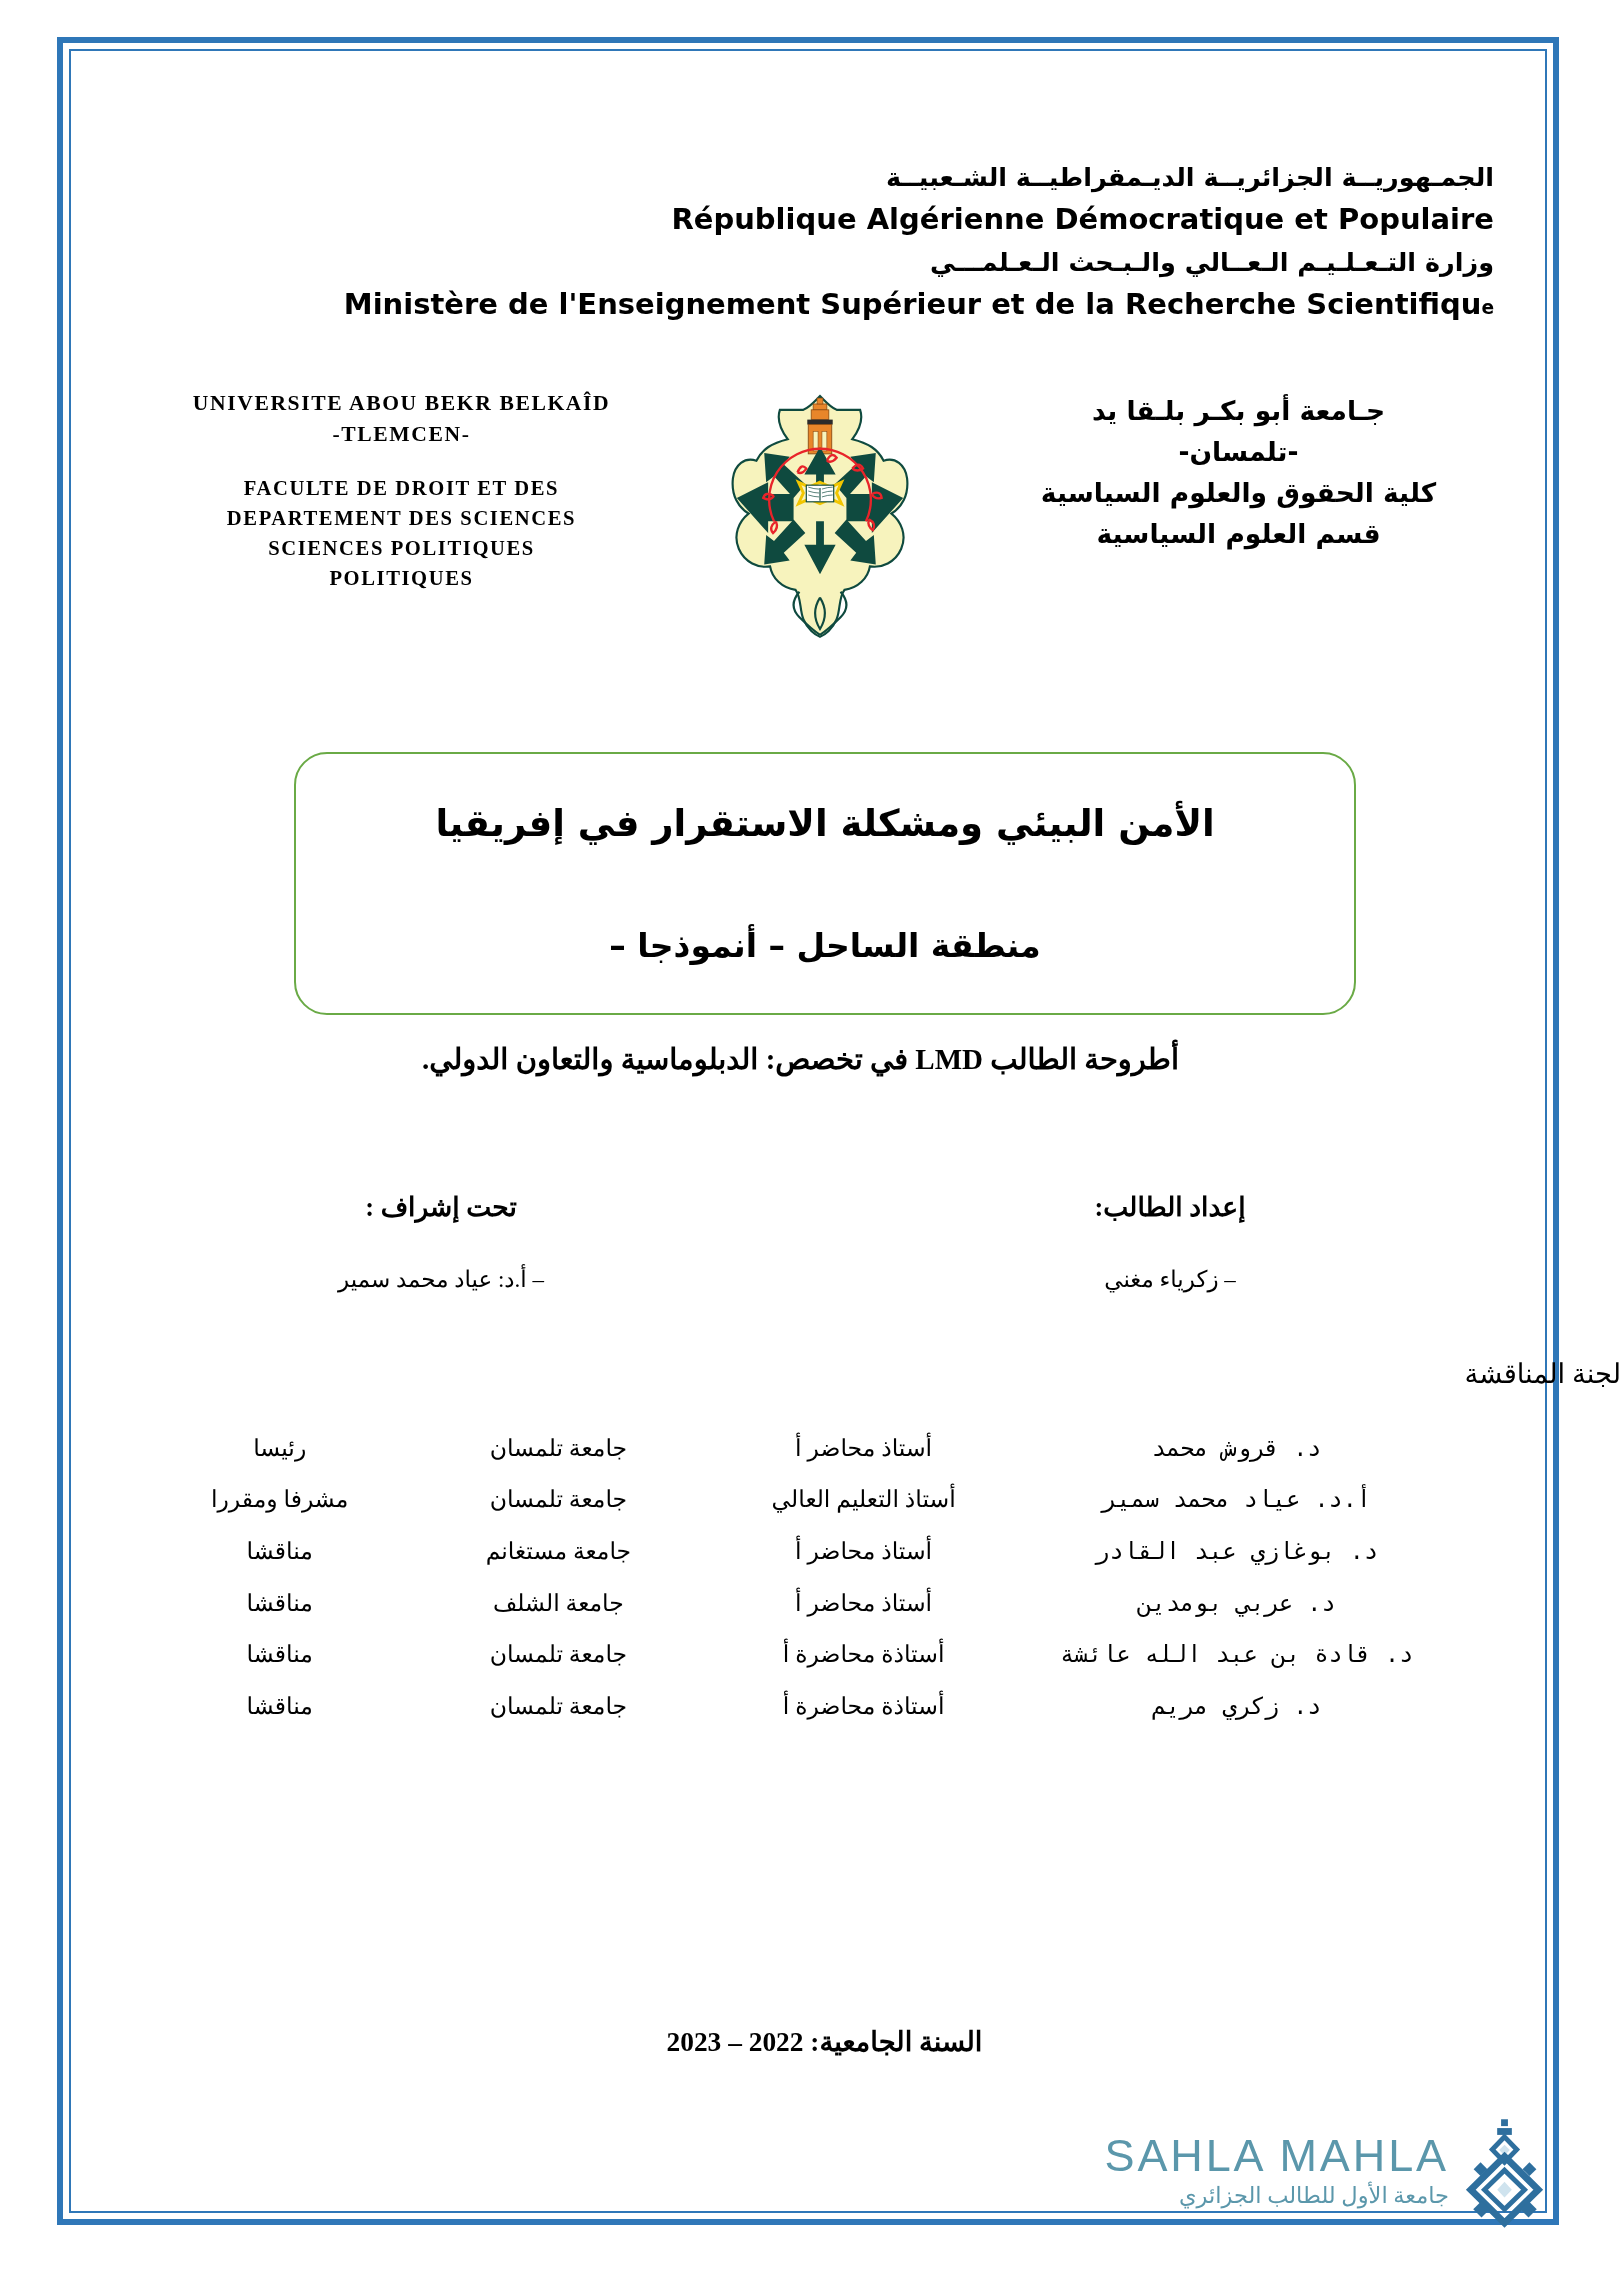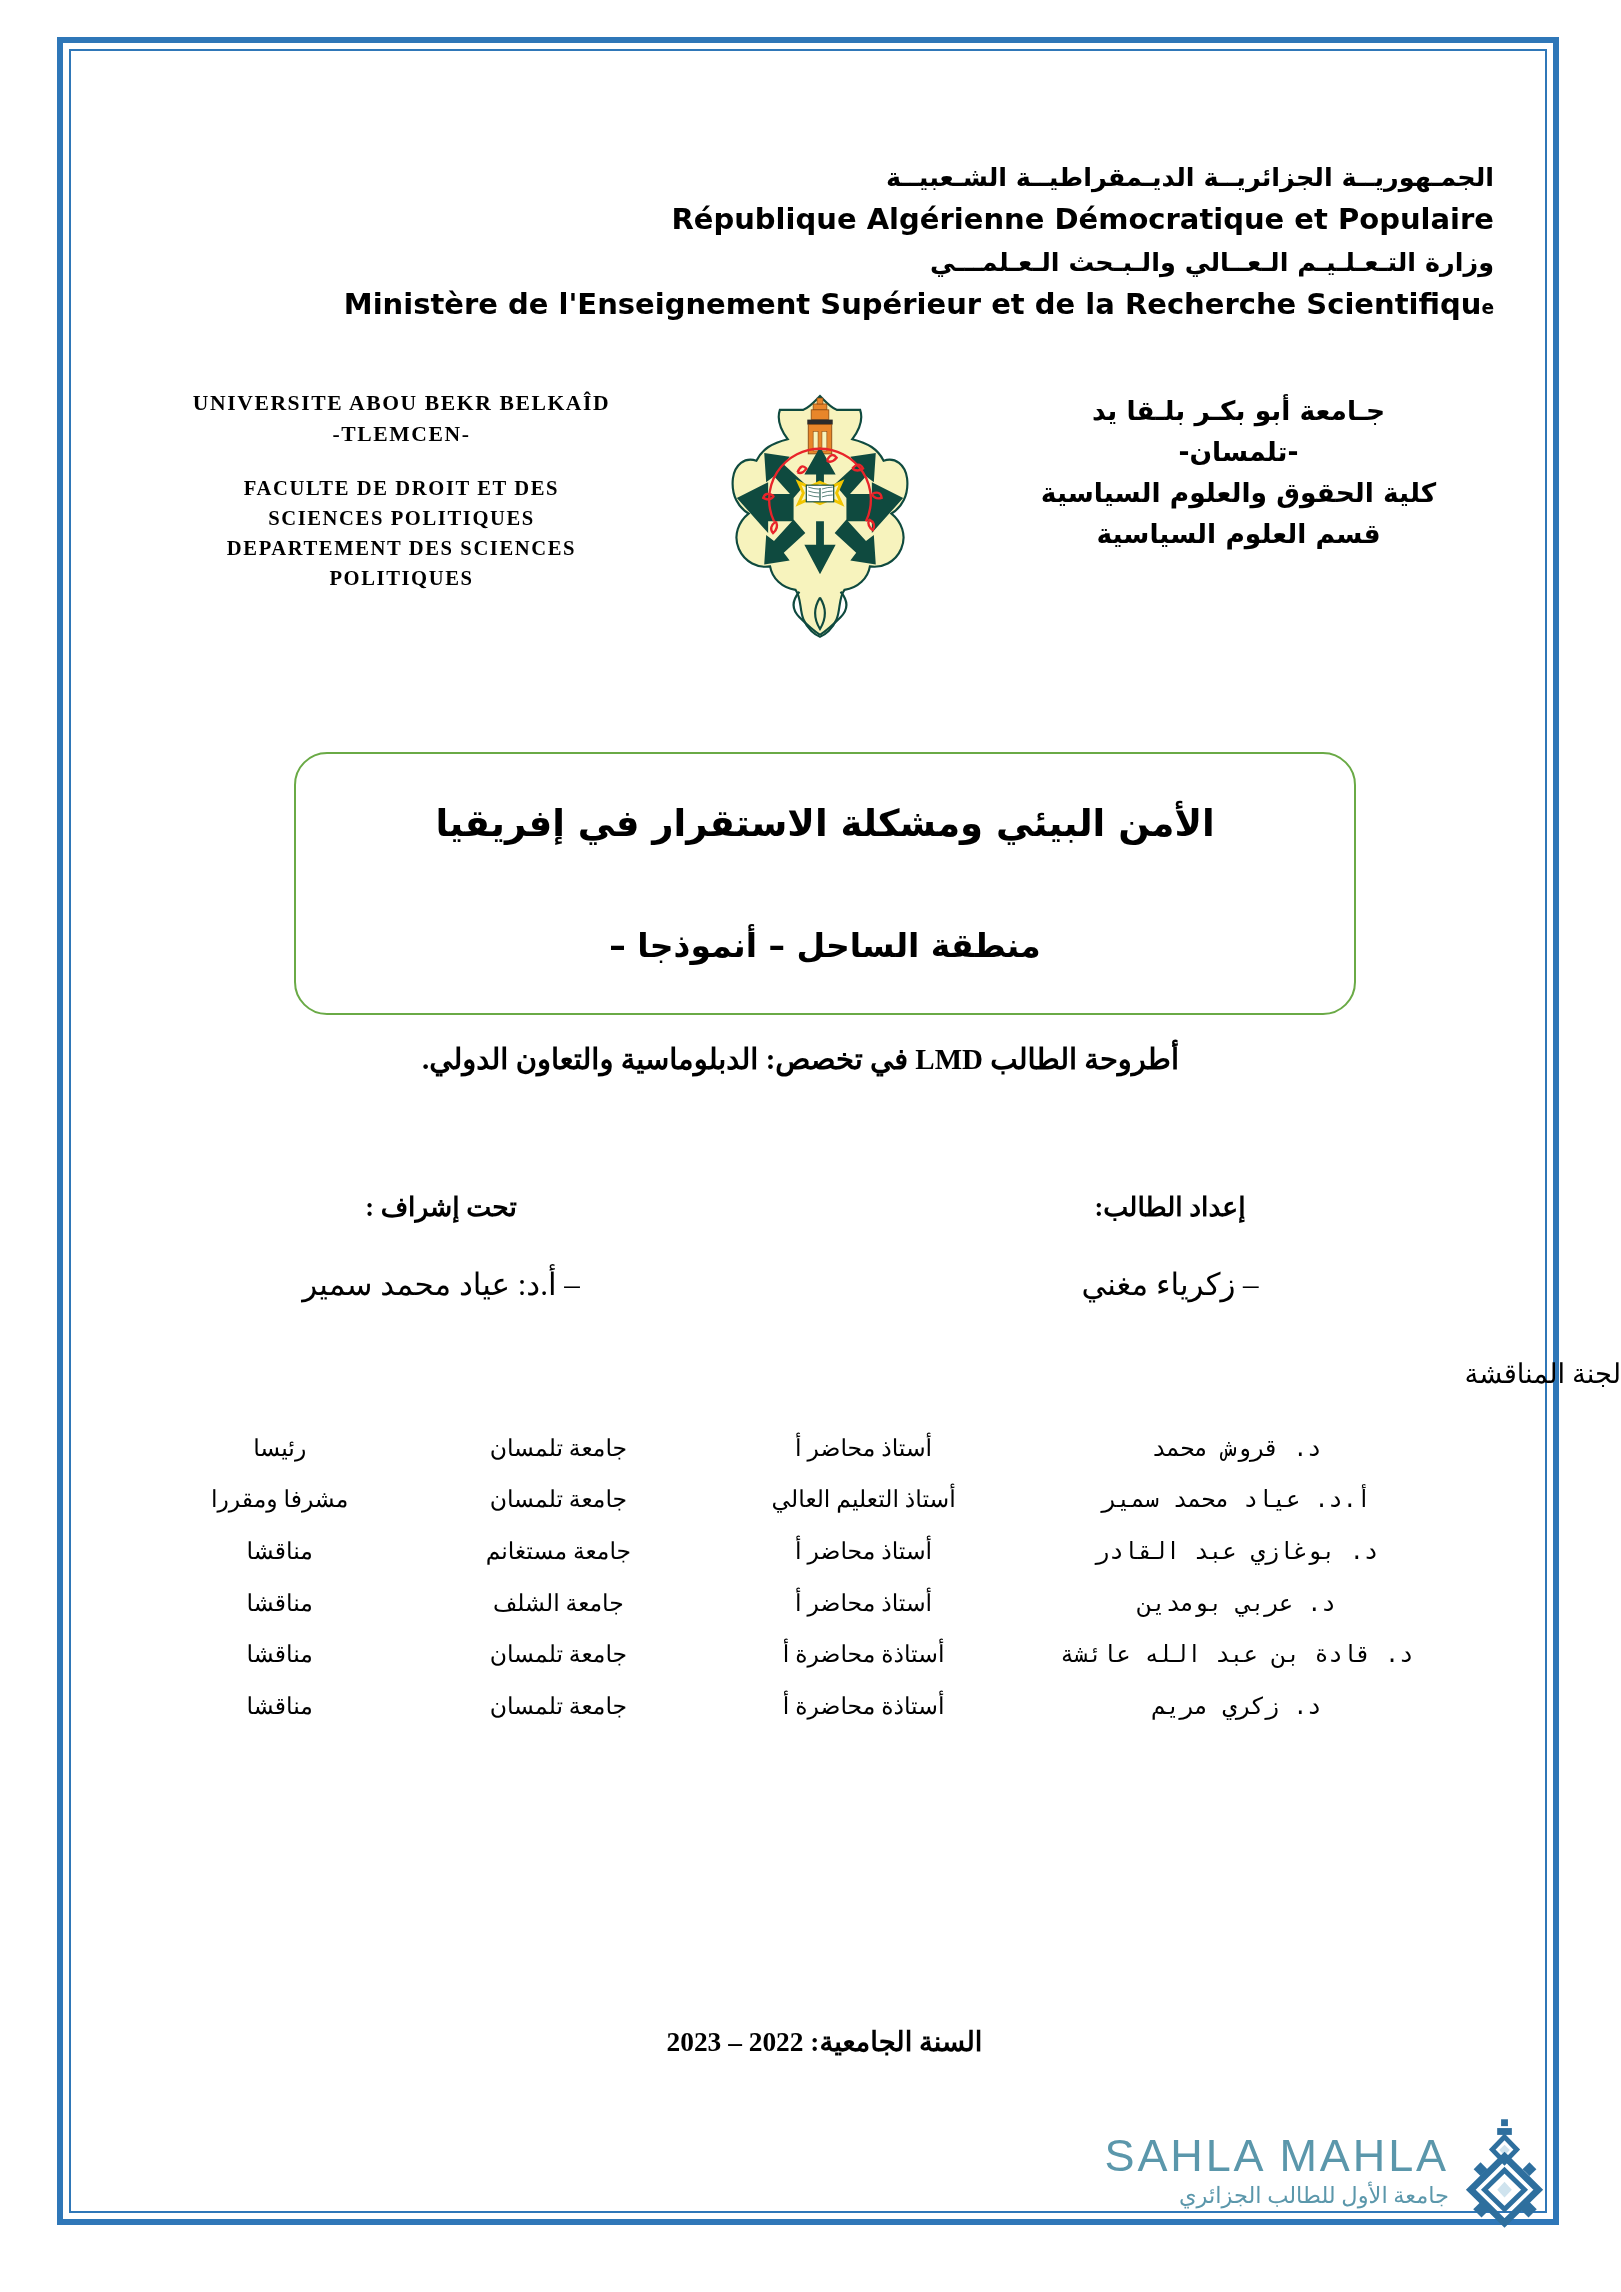--- a/index.html
+++ b/index.html
@@ -182,21 +182,21 @@
     color: #000;
   }
   .people-col.right { right: 49px; text-align: center; }
   .people-col.left  { left: 39px; text-align: center; }
   .people-label {
     font-weight: bold;
     font-size: 26.5px;
     margin-bottom: 43px;
   }
   .people-name {
-    font-size: 31px;
+    font-size: 23px;
     margin-top: 40px;
   }
 
   
   #committee-title {
     position: absolute;
     left: 0;
     right: 0;
     top: 1358px;
     text-align: right;
@@ -296,22 +296,22 @@
     <div class="natl-fr"><span>Ministère de l'Enseignement Supérieur et de la Recherche Scientifiqu</span><span class="small-e">e</span></div>
   </div>
 
   <div class="uni-band">
 
     <div class="uni-fr">
       <div>UNIVERSITE ABOU BEKR BELKAÎD</div>
       <div>-TLEMCEN-</div>
       <span class="gap"></span>
       <div class="blk2">FACULTE DE DROIT ET DES</div>
+      <div class="blk2">DEPARTEMENT DES SCIENCES</div>
       <div class="blk2">SCIENCES POLITIQUES</div>
-      <div class="blk2">DEPARTEMENT DES SCIENCES</div>
       <div class="blk2">POLITIQUES</div>
     </div>
 
     <div class="uni-ar">
       <div class="l1">جـامعة أبو بكـر بلـقا يد</div>
       <div>-تلمسان-</div>
       <div>كلية الحقوق والعلوم السياسية</div>
       <div>قسم العلوم السياسية</div>
     </div>
   </div>

